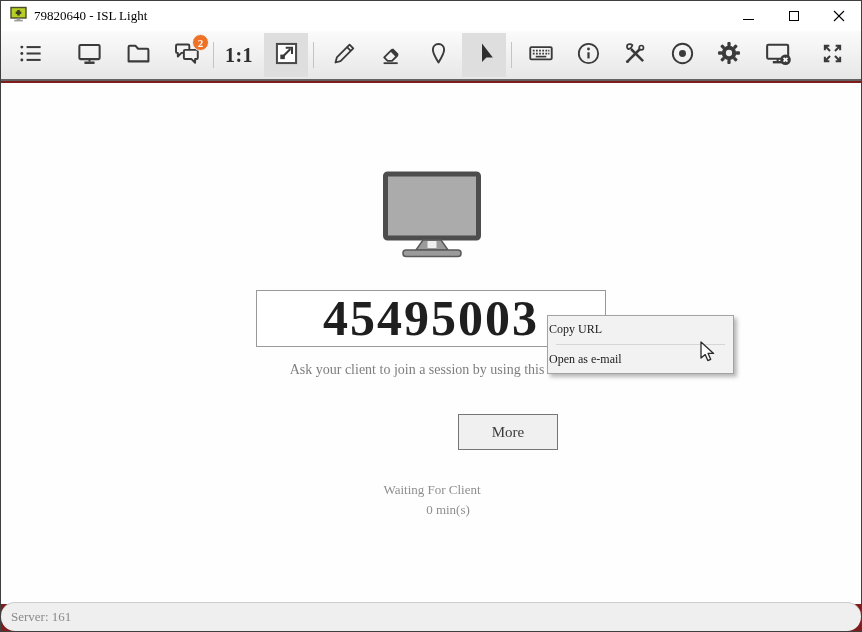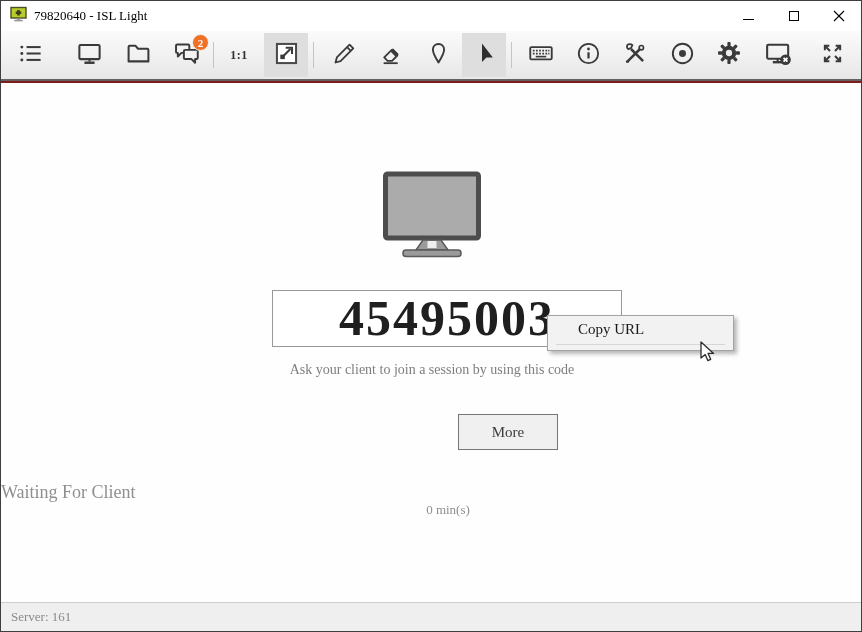--- a/index.html
+++ b/index.html
@@ -25,72 +25,72 @@
     position:absolute; left:0; top:30px; width:100%; height:50px;
     background:linear-gradient(#fbfbfb,#e7e7e7);
     border-bottom:2px solid #636363;
   }
   .tbtn {
     position:absolute; top:2px; width:44px; height:44px;
     display:flex; align-items:center; justify-content:center; cursor:default;
   }
   .tbtn.active { background:#dedede; }
   .tsep { position:absolute; top:11px; width:1px; height:26px; background:#c4c4c4; }
-  .one2one { font-size:12px; font-weight:bold; color:#2f2f2f; letter-spacing:0.5px; }
+  .one2one { font-size:20px; font-weight:bold; color:#2f2f2f; letter-spacing:0.5px; }
   .badge {
     position:absolute; top:1px; right:0px; width:17px; height:17px; border-radius:50%;
     background:#ee7125; color:#fff; font-size:11px; font-weight:bold;
     display:flex; align-items:center; justify-content:center; border:1px solid #f4f4f4;
   }
   
   .main { position:absolute; left:0; top:82px; width:100%; height:521px; background:#fefefe; }
   .monitor-illustration { position:absolute; left:381px; top:88px; }
   .code-box {
     position:absolute; left:255px; top:207px; width:350px; height:57px;
     background:#ffffff; border:1px solid #999999;
-    display:flex; align-items:center; justify-content:center;margin-left:16px;
+    display:flex; align-items:center; justify-content:center;
   }
   .code-text {
     font-size:50px; font-weight:bold; color:#1f1f1f; letter-spacing:2px;
     line-height:1; padding-bottom:2px;
   }
   .helper-text {
     position:absolute; left:0; top:279px; width:862px; text-align:center;
     font-size:14px; color:#7e7e7e;
   }
   .btn {
     position:absolute; top:331px; height:36px;
     background:#f0f0f0; border:1px solid #757575;
     display:flex; align-items:center; justify-content:center;
     font-size:15px; color:#3c3c3c; cursor:default;
   }
   .btn-invite { left:326px; width:102px; }
   .btn-more { left:437px; width:100px;margin-left:20px; }
-  .waiting-text { position:absolute; left:0; top:399px; width:862px; text-align:left; font-size:18px; color:#8f8f8f; }
+  .waiting-text { position:absolute; left:0; top:399px; width:862px; text-align:center; font-size:13px; color:#8f8f8f; }
   .elapsed-text { position:absolute; left:16px; top:419px; width:862px; text-align:center; font-size:13px; color:#8f8f8f; }
   
   .context-menu {
     position:absolute; left:546px; top:314px; width:187px; z-index:50;
     background:#f2f2f2; border:1px solid #a3a3a3;
     box-shadow:3px 3px 4px rgba(0,0,0,0.28);
     padding:2px 1px;
   }
   .menu-item {
-    height:23px; display:flex; align-items:center; padding-left:29px;
-    font-size:15px; color:#1a1a1a; cursor:default;
+    height:23px; display:flex; align-items:center; 
+    font-size:12px; color:#1a1a1a; cursor:default;
   }
   .menu-item.highlighted { background:#9fcff2; }
   .menu-sep { height:1px; background:#d6d6d6; margin:3px 7px; }
   .mouse-cursor { position:absolute; left:697px; top:339px; z-index:60; }
   
   .statusbar {
     position:absolute; left:0; bottom:0; width:100%; height:29px;
     background:#efefef; border-top:1px solid #cdcdcd;
     display:flex; align-items:center; padding-left:10px;
-    font-size:13px; color:#8a8a8a;
+    font-size:13px; color:#8a8a8a;border-radius:14px;
   }
 </style>
 </head>
 <body>
 
 <div class="window">
 
   <div class="titlebar">
     <span>
       <svg width="17" height="17" viewBox="0 0 17 17">
@@ -348,20 +348,21 @@
 
     <div class="btn btn-more">More</div>
 
     <div class="waiting-text">Waiting For Client</div>
     <div class="elapsed-text">0 min(s)</div>
   </div>
 
   <div class="context-menu">
     <div class="menu-item">Copy URL</div>
     <div class="menu-sep"></div>
+    <div class="menu-item">Open as e-mail</div>
   </div>
 
   <span class="mouse-cursor">
     <svg width="21" height="24" viewBox="0 0 21 24">
       <path d="M3,2 L3,18 L7.2,14.6 L9.8,20.6 L12.7,19.3 L10.1,13.4 L15.6,13.4 Z" fill="#ffffff" stroke="#2b2b2b" stroke-width="1.3" stroke-linejoin="round"></path>
     </svg>
   </span>
 
   <div class="statusbar">
     <span>Server: 161</span>

